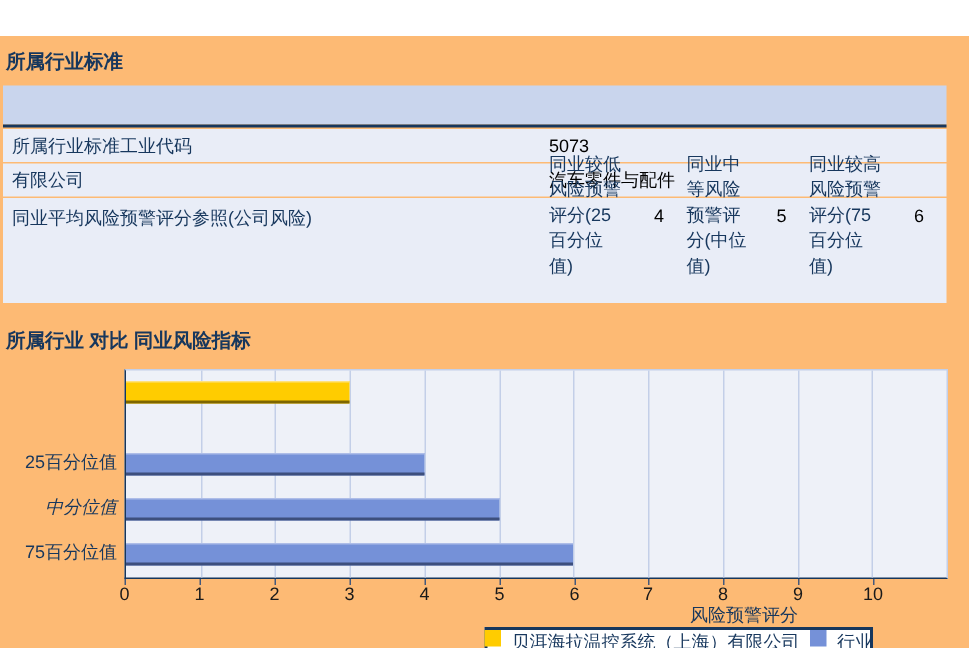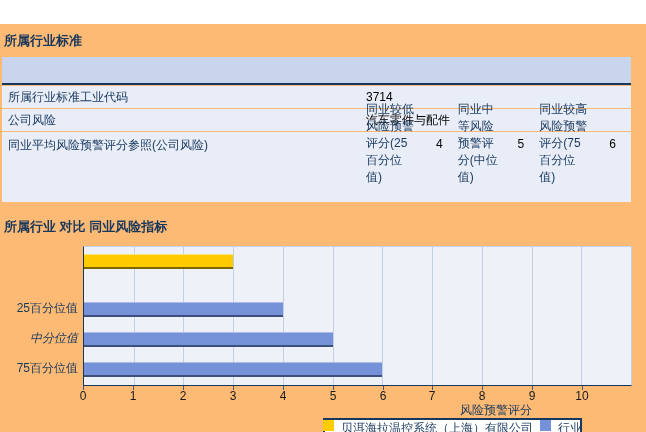--- a/index.html
+++ b/index.html
@@ -55,25 +55,25 @@
 <div class="page">
 
   <div class="section-title" id="title1">所属行业标准</div>
 
   <div class="info-table">
     <div class="thead-band"></div>
     <div class="thead-line"></div>
 
     <div class="trow r1">
       <div class="tcell-label">所属行业标准工业代码</div>
-      <div class="tcell-value">3714</div>
+      <div class="tcell-value">5073</div>
     </div>
 
     <div class="trow r2">
-      <div class="tcell-label">公司风险</div>
+      <div class="tcell-label">有限公司</div>
       <div class="tcell-value">汽车零件与配件</div>
     </div>
 
     <div class="trow r3">
       <div class="tcell-label">同业平均风险预警评分参照(公司风险)</div>
       <div class="subrows">
         <div class="subrow">
           <div class="subrow-label">同业较低风险预警评分(25百分位值)</div>
           <div class="subrow-value">4</div>
         </div>

